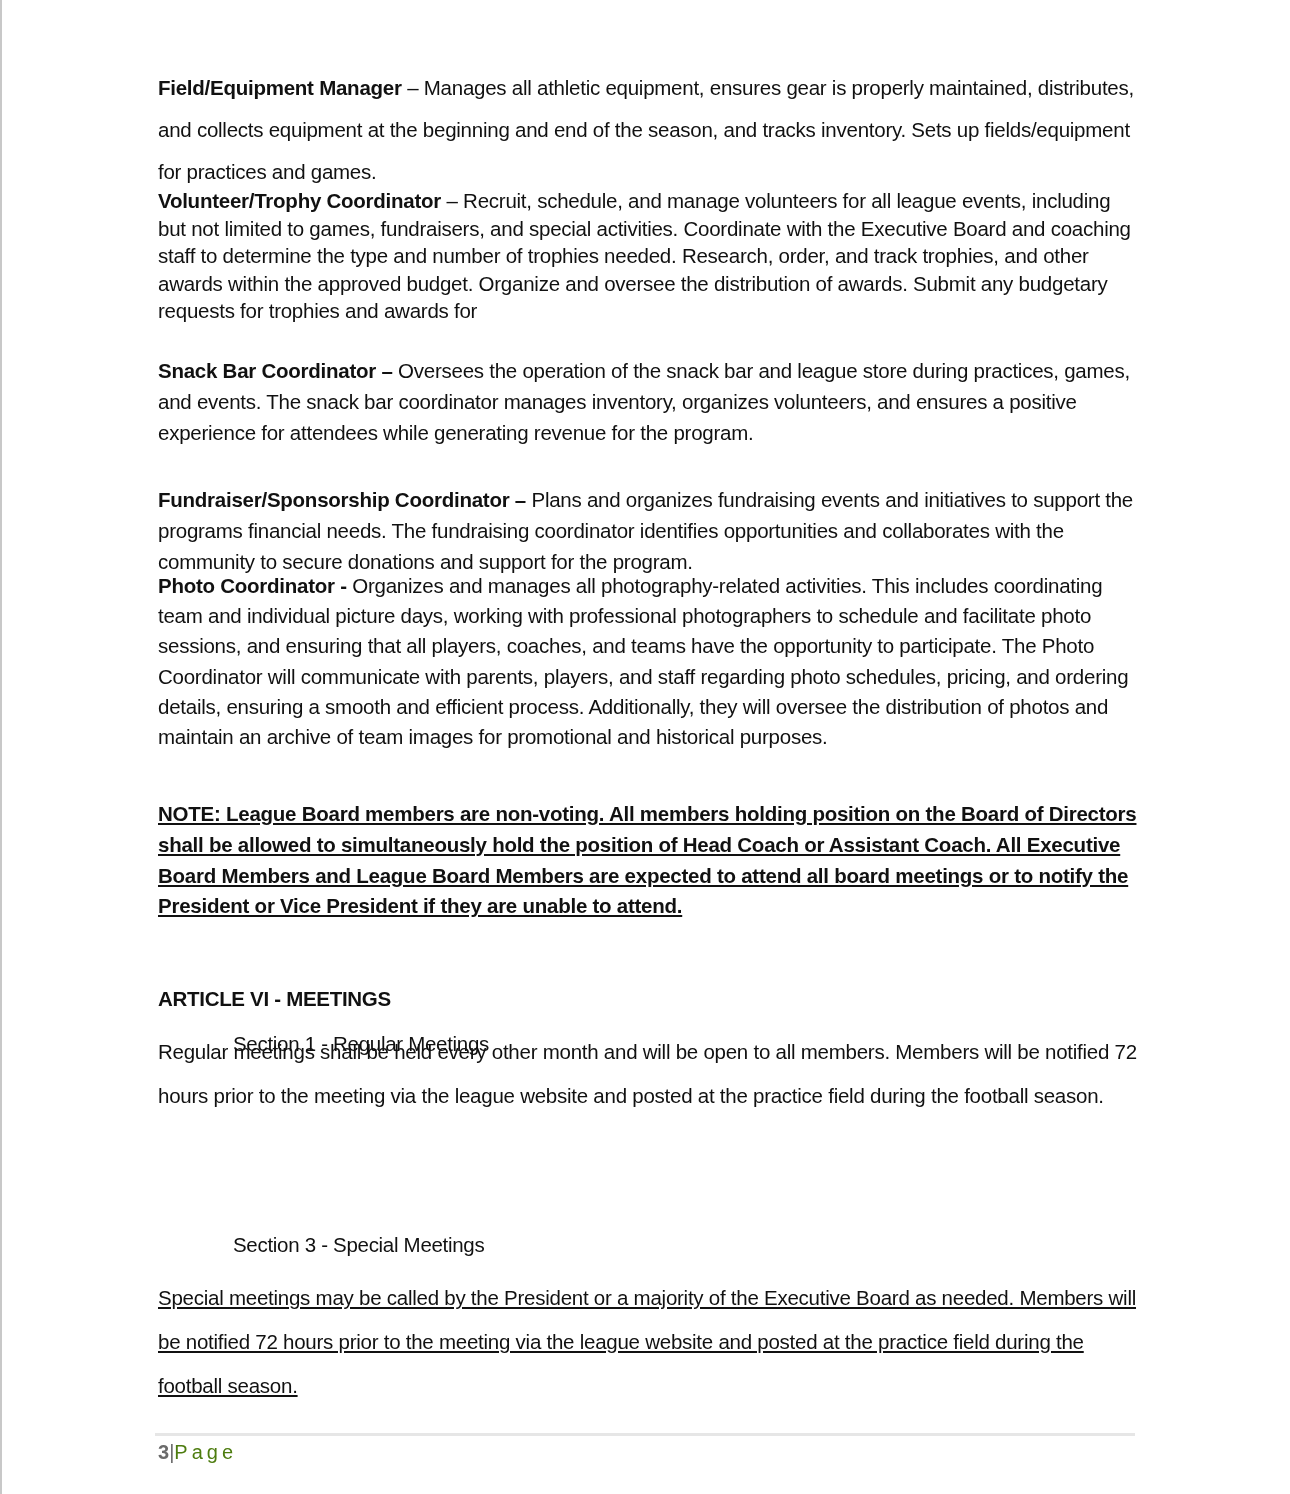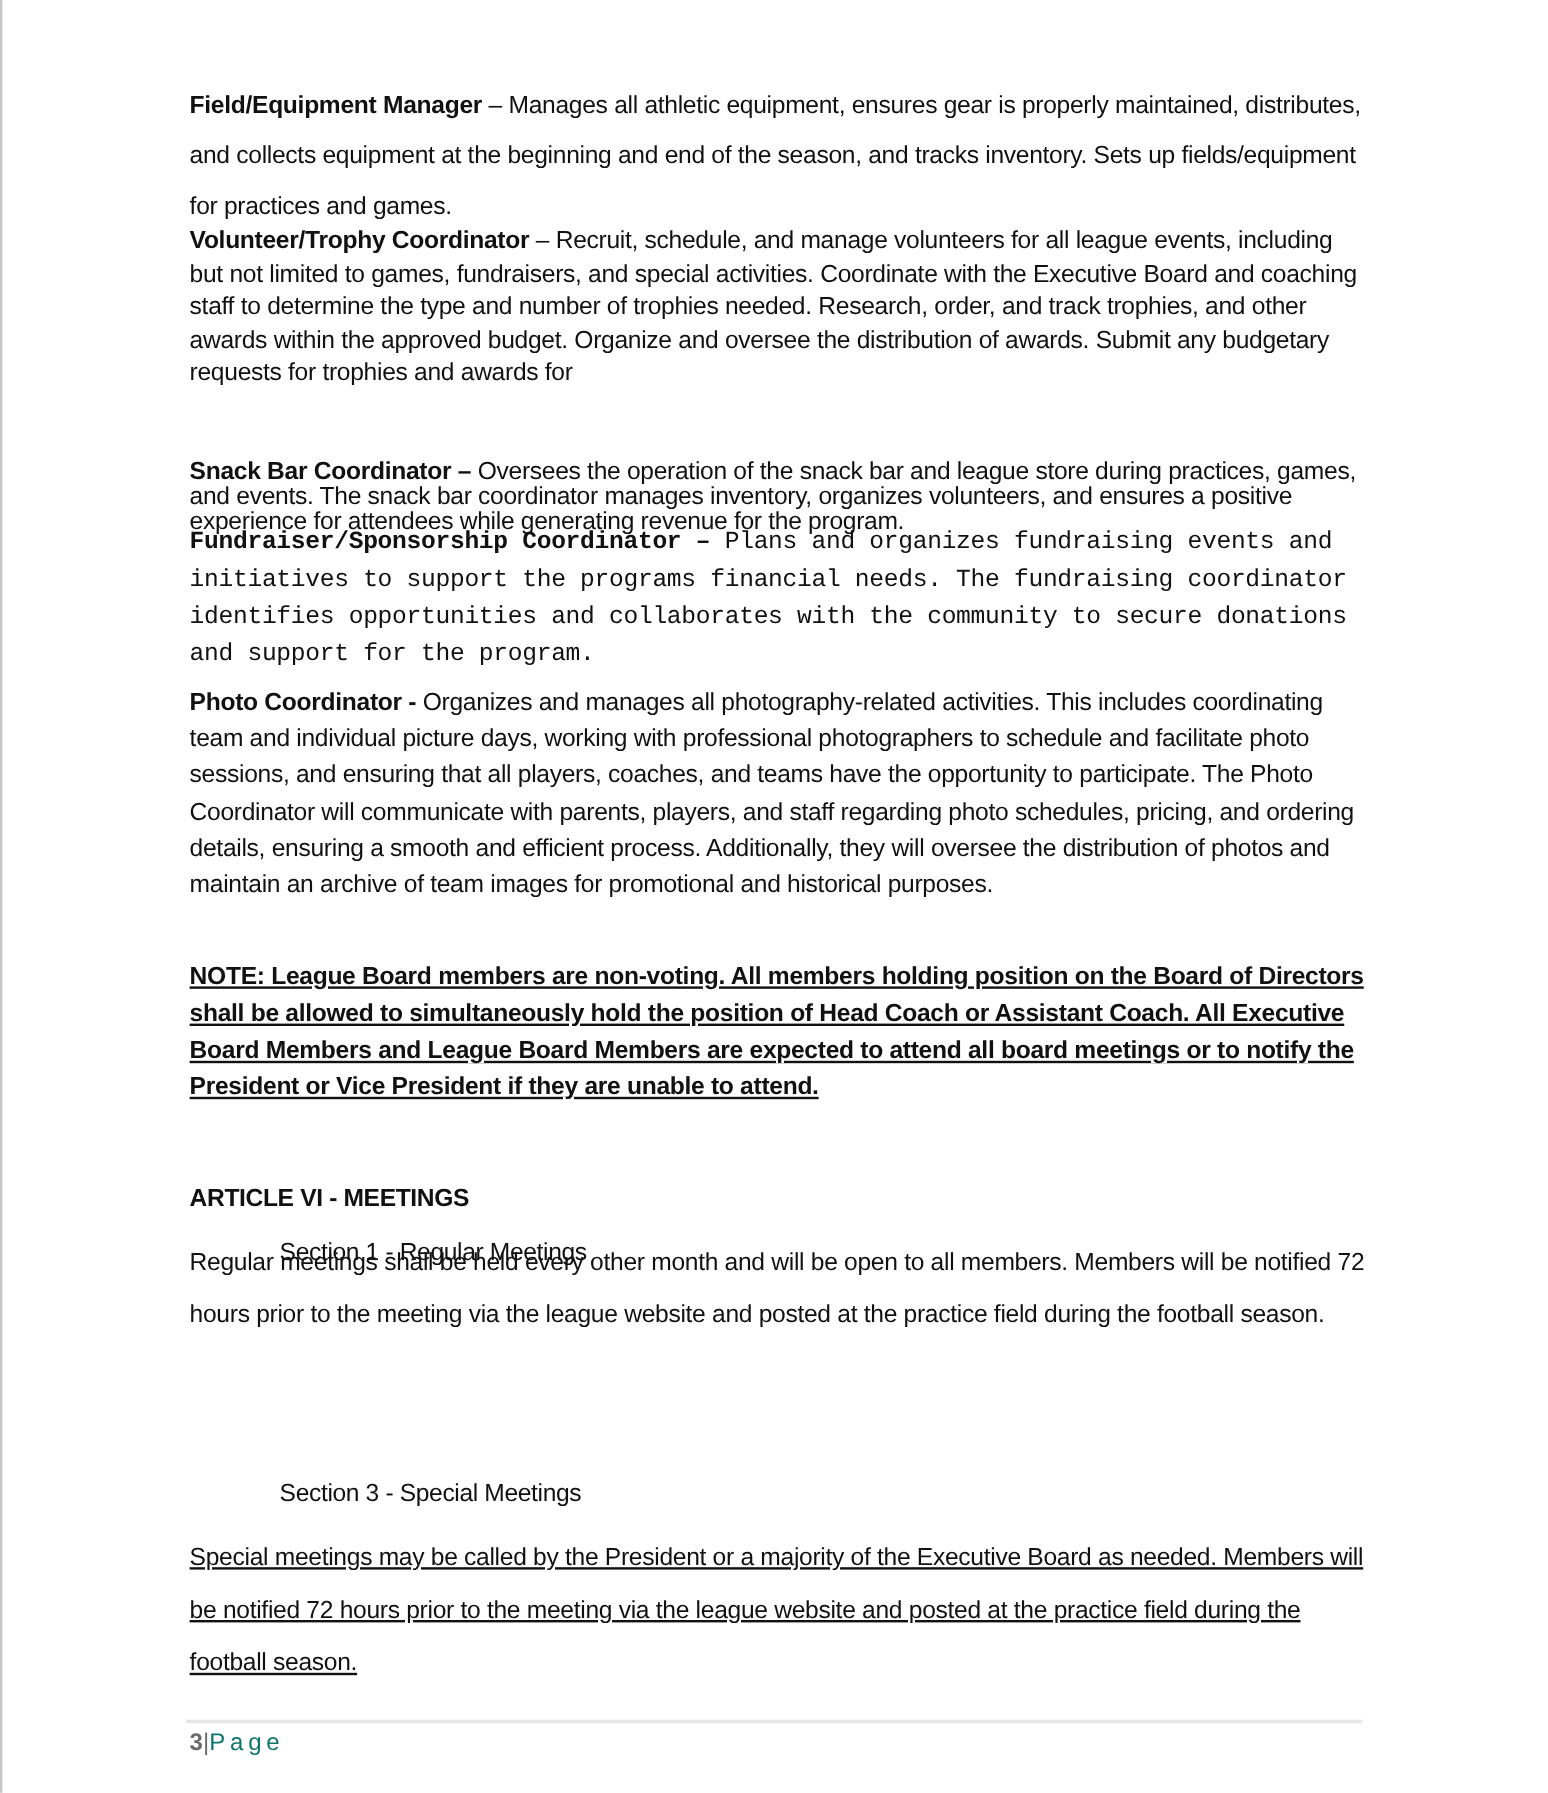--- a/index.html
+++ b/index.html
@@ -9,36 +9,36 @@
   .page { position: absolute; left: 158px; top: 0; width: 980px; }
   .para { position: absolute; left: 0; width: 980px; font-size: 20.5px; line-height: 42px; letter-spacing: -0.25px; margin: 0; }
   .para b { font-weight: bold; }
   .note { font-weight: bold; text-decoration: underline; }
   .heading { position: absolute; left: 0; font-size: 20.5px; font-weight: bold; letter-spacing: -0.3px; margin: 0; }
   .subheading { position: absolute; left: 75px; font-size: 20.5px; font-weight: normal; letter-spacing: -0.3px; margin: 0; }
   .footer-rule { position: absolute; left: 155px; top: 1433px; width: 980px; height: 3px; background: #e6e6e6; }
   .footer { position: absolute; left: 158px; top: 1441px; font-size: 20px; }
   .footer .num { font-weight: bold; color: #6b6b6b; }
   .footer .sep { color: #6b6b6b; }
-  .footer .pg { color: #0f766e; letter-spacing: 4px; margin-top: 36px; }
+  .footer .pg { color: #4d7c0f; letter-spacing: 4px; margin-top: 36px; }
 </style>
 </head>
 <body>
 
 <div class="left-edge"></div>
 
 <div class="page">
 
   <p class="para" style="top:67px;"><b>Field/Equipment Manager</b><span> – </span><span>Manages all athletic equipment, ensures gear is properly maintained, distributes, and collects equipment at the beginning and end of the season, and tracks inventory. Sets up fields/equipment for practices and games.</span></p>
 
   <p class="para" style="top:187px; line-height:27.5px;"><b>Volunteer/Trophy Coordinator</b><span> – </span><span>Recruit, schedule, and manage volunteers for all league events, including but not limited to games, fundraisers, and special activities. Coordinate with the Executive Board and coaching staff to determine the type and number of trophies needed. Research, order, and track trophies, and other awards within the approved budget.  Organize and oversee the distribution of awards. Submit any budgetary requests for trophies and awards for</span></p>
 
-  <p class="para" style="top:355px; line-height:21px;margin-top:27px;"><b>Snack Bar Coordinator –</b><span> </span><span>Oversees the operation of the snack bar and league store during practices, games, and events.  The snack bar coordinator manages inventory, organizes volunteers, and ensures a positive experience for attendees while generating revenue for the program.</span></p>
+  <p class="para" style="top:355px; line-height:31px;"><b>Snack Bar Coordinator –</b><span> </span><span>Oversees the operation of the snack bar and league store during practices, games, and events.  The snack bar coordinator manages inventory, organizes volunteers, and ensures a positive experience for attendees while generating revenue for the program.</span></p>
 
-  <p class="para" style="top:437px; line-height:31px;font-family:Liberation Mono, monospace;"><b>Fundraiser/Sponsorship Coordinator –</b><span> </span><span>Plans and organizes fundraising events and initiatives to support the programs financial needs.  The fundraising coordinator identifies opportunities and collaborates with the community to secure donations and support for the program.</span></p>
+  <p class="para" style="top:484px; line-height:31px;"><b>Fundraiser/Sponsorship Coordinator –</b><span> </span><span>Plans and organizes fundraising events and initiatives to support the programs financial needs.  The fundraising coordinator identifies opportunities and collaborates with the community to secure donations and support for the program.</span></p>
 
   <p class="para" style="top:571px; line-height:30.2px;"><b>Photo Coordinator -</b><span> </span><span>Organizes and manages all photography-related activities. This includes coordinating team and individual picture days, working with professional photographers to schedule and facilitate photo sessions, and ensuring that all players, coaches, and teams have the opportunity to participate. The Photo Coordinator will communicate with parents, players, and staff regarding photo schedules, pricing, and ordering details, ensuring a smooth and efficient process. Additionally, they will oversee the distribution of photos and maintain an archive of team images for promotional and historical purposes.</span></p>
 
   <p class="para note" style="top:799px; line-height:30.8px;">NOTE:  League Board members are non-voting. All members holding position on the Board of Directors shall be allowed to simultaneously hold the position of Head Coach or Assistant Coach. All Executive Board Members and League Board Members are expected to attend all board meetings or to notify the President or Vice President if they are unable to attend.</p>
 
   <h2 class="heading" style="top:987px;">ARTICLE VI - MEETINGS</h2>
 
   <h3 class="subheading" style="top:1032px;">Section 1 - Regular Meetings</h3>
 
   <p class="para" style="top:1030px; line-height:44px;">Regular meetings shall be held every other month and will be open to all members.  Members will be notified 72 hours prior to the meeting via the league website and posted at the practice field during the football season.</p>

